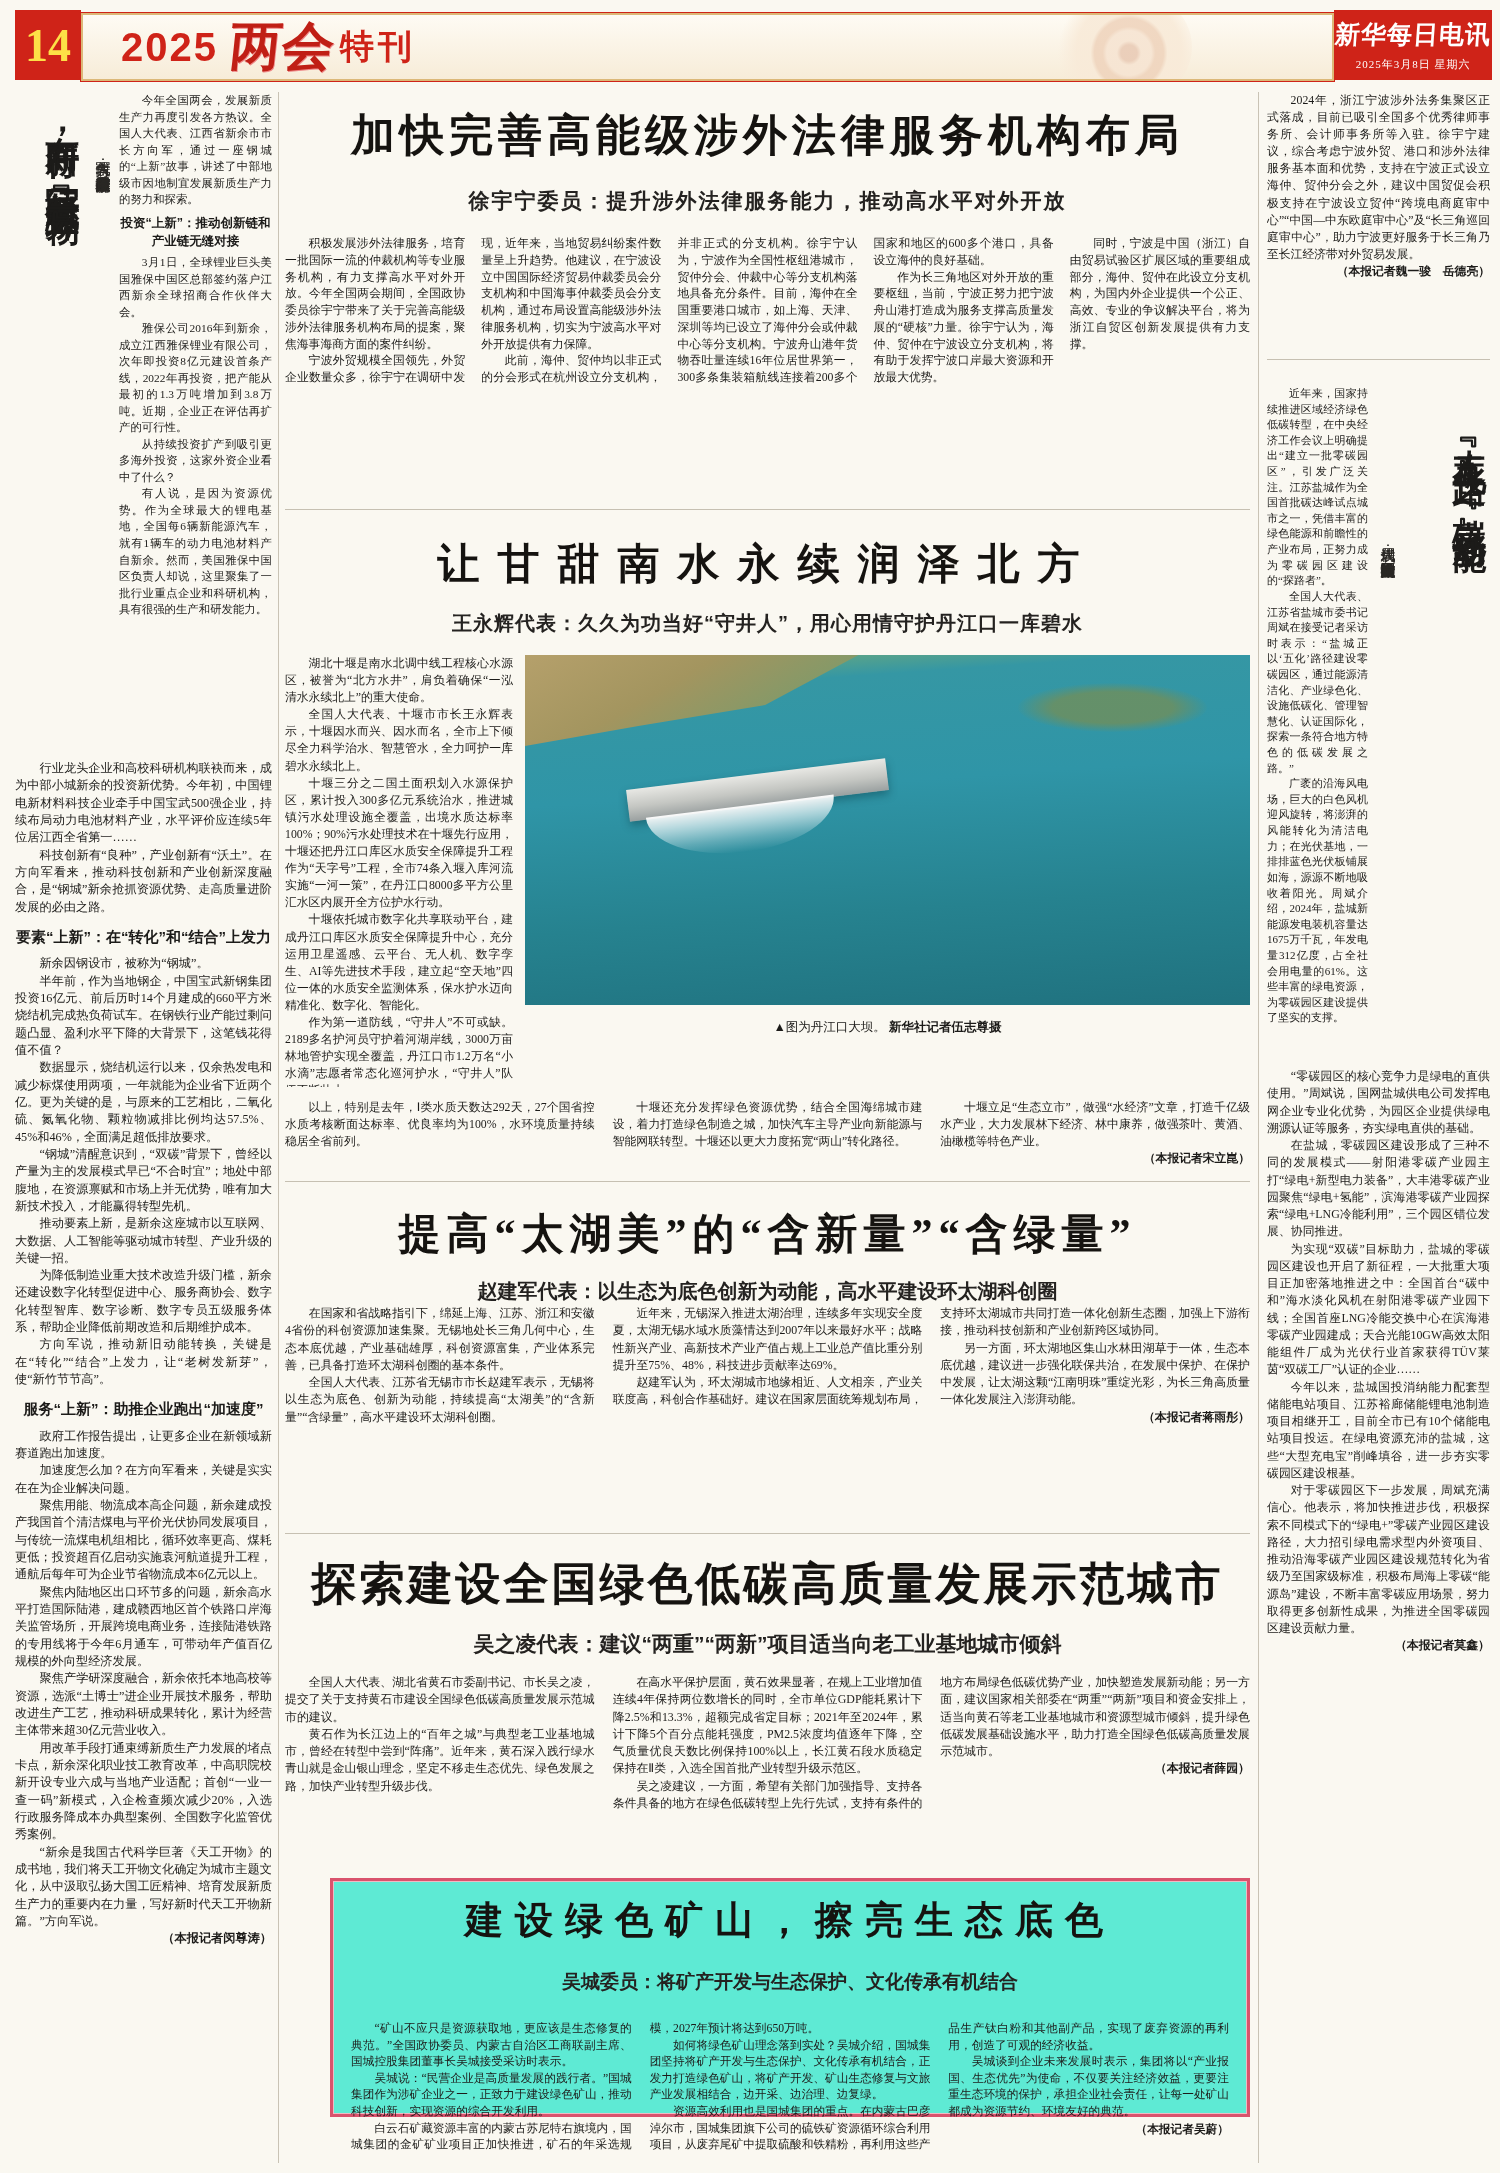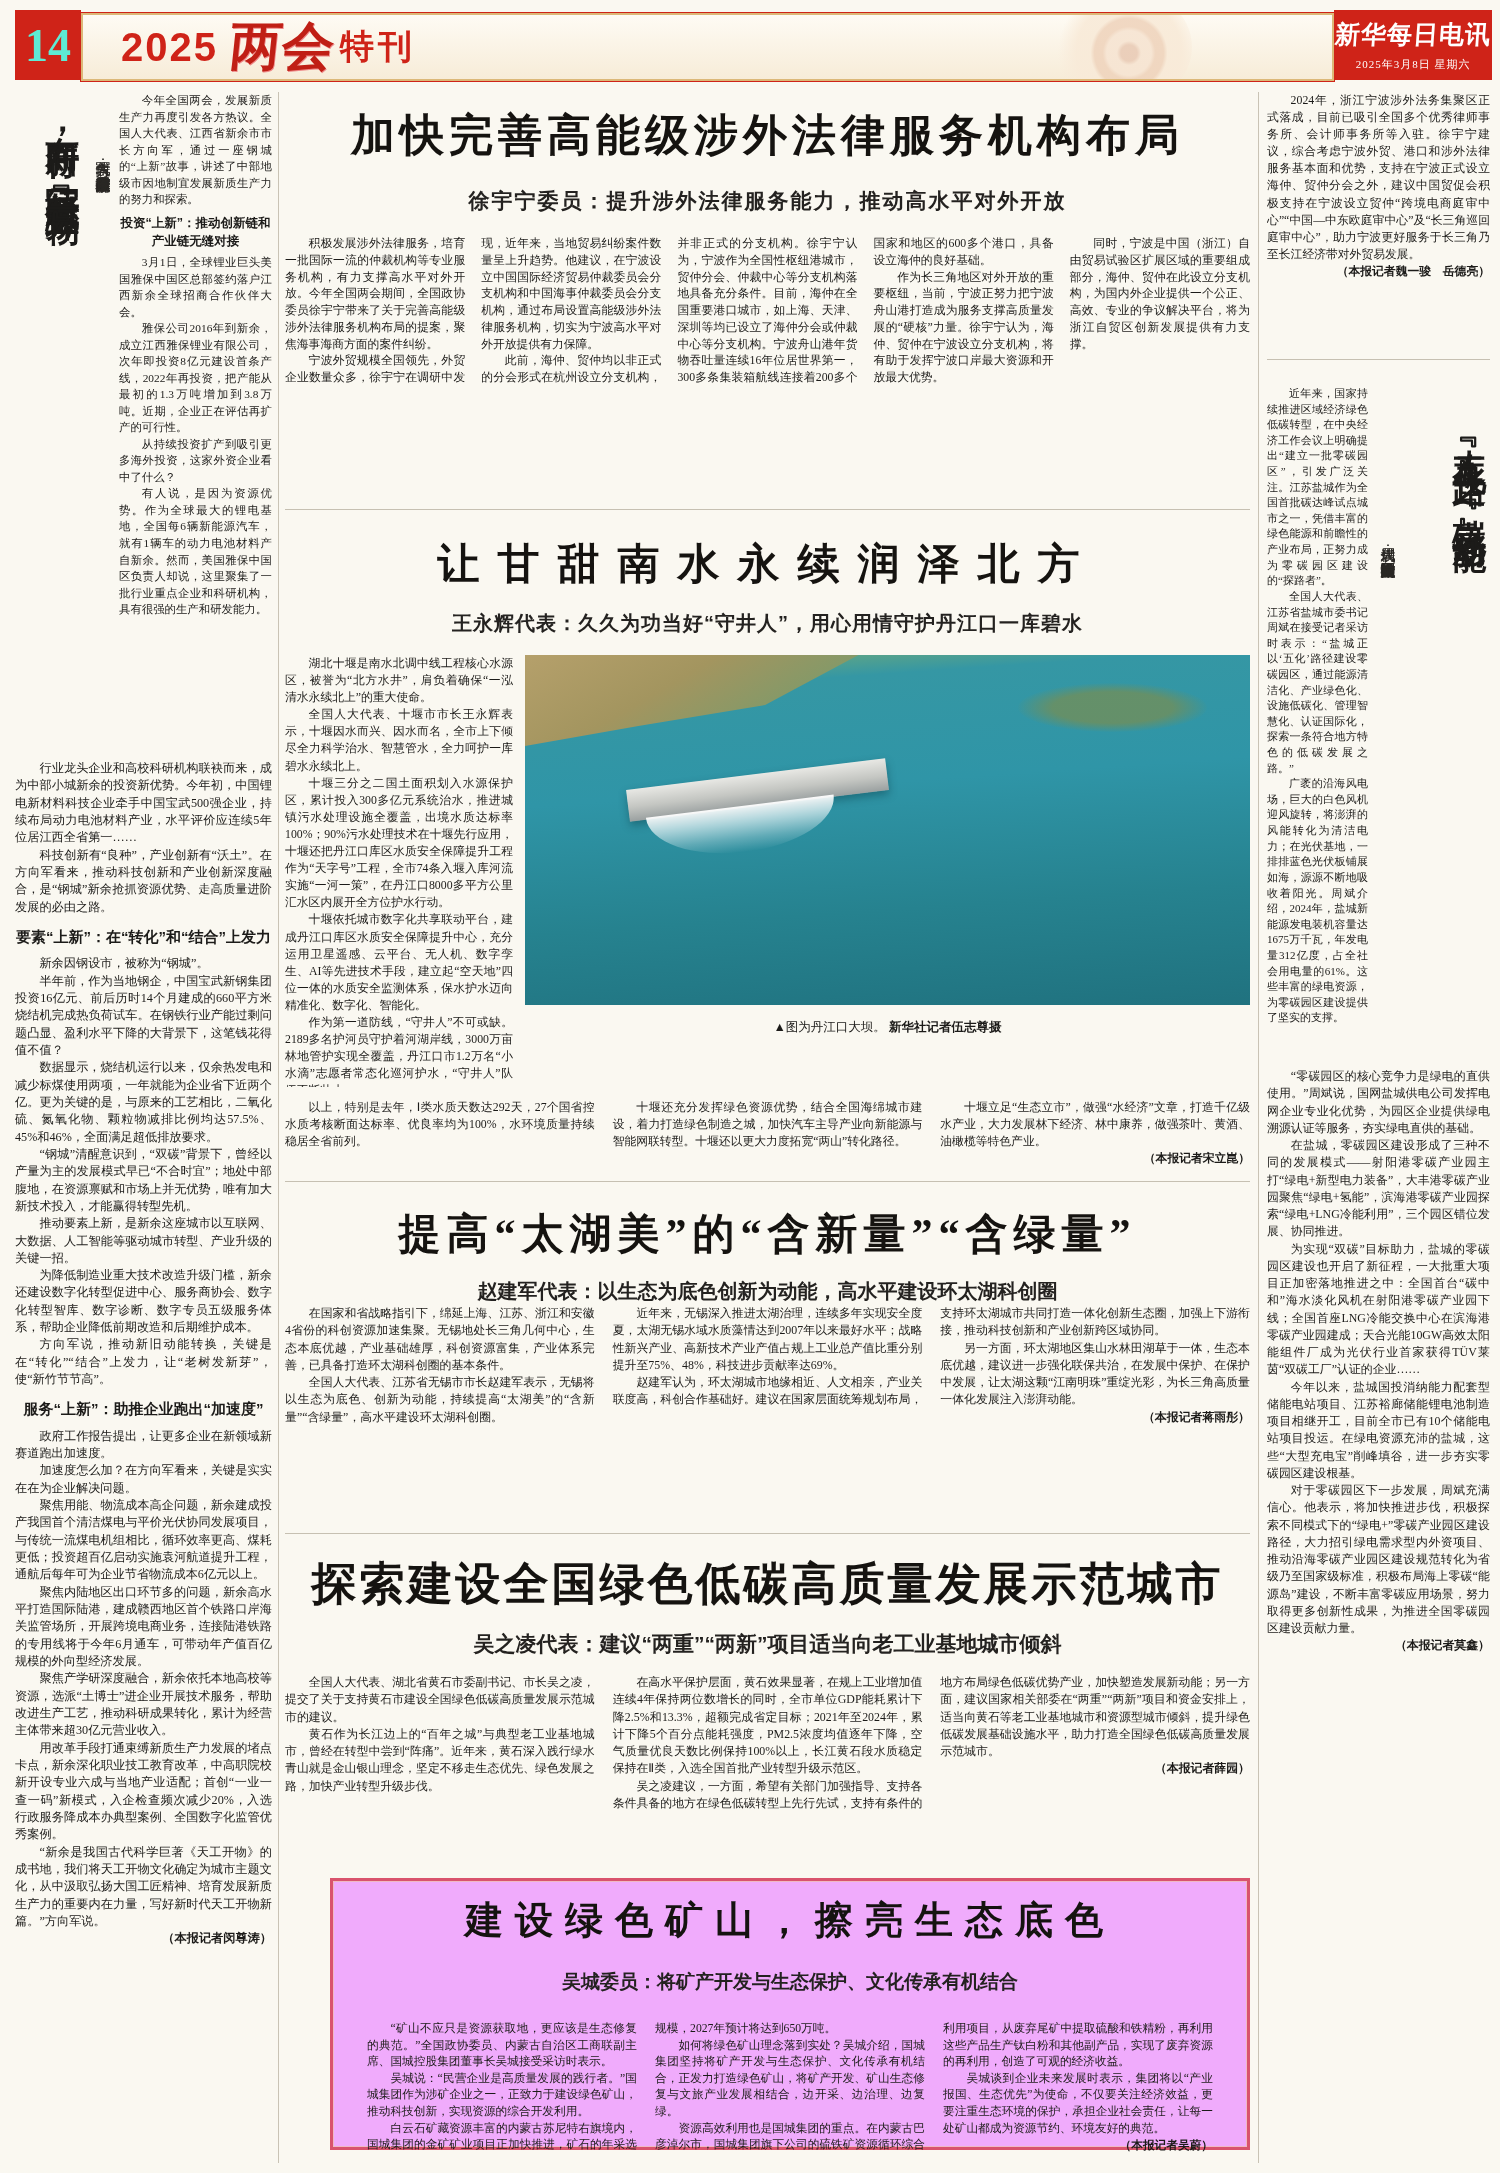--- a/index.html
+++ b/index.html
@@ -1,20 +1,20 @@
 <!DOCTYPE html>
 <html><head>
 <meta charset="utf-8">
 <style>
   html,body{margin:0;padding:0;background:#e8e5dc;}
   #page{position:relative;width:1500px;height:2173px;margin:0 auto;background:#faf8f1;
         font-family:"Liberation Serif",serif;color:#1c1b19;overflow:hidden;}
   
   #hdr{position:absolute;left:15px;top:10px;width:1477px;height:70px;display:flex;}
-  #pagenum{width:66px;height:70px;background:#cf2318;color:#5eead4;display:flex;align-items:center;justify-content:center;
+  #pagenum{width:66px;height:70px;background:#cf2318;color:#fde047;display:flex;align-items:center;justify-content:center;
            font-size:46px;font-weight:bold;font-family:"Liberation Serif",serif;}
   #banner{flex:1;height:64px;margin-top:3px;background:linear-gradient(180deg,#fefbf4,#f7ecd8);
           border:2px solid #dcb878;box-shadow:0 0 0 1px #cf2318;display:flex;align-items:center;
           padding-left:38px;position:relative;overflow:hidden;}
   #banner .swirl{position:absolute;right:140px;top:-28px;width:140px;height:120px;border-radius:50%;
           background:radial-gradient(circle at 55% 55%, #e9cbb6 0 8%, #f6e4d2 12% 22%, #efd4bd 26% 34%, #f8ead8 38% 52%, rgba(248,234,216,0) 70%);opacity:.9;}
   #banner .y{color:#cf2318;font-weight:bold;font-size:40px;letter-spacing:2px;font-family:"Liberation Sans",sans-serif;}
   #banner .lh{color:#c01f15;font-weight:900;font-size:52px;margin:0 6px 0 12px;font-family:"Liberation Serif",serif;
           transform:skewX(-6deg);text-shadow:1px 1px 0 #e88; }
   #banner .tk{color:#cf2318;font-weight:900;font-size:34px;letter-spacing:4px;}
@@ -73,22 +73,22 @@
   #a4{height:352px;border-bottom:1px solid #c6c0b2;padding-top:24px;box-sizing:border-box;}
   #a4 h1{font-size:42px;letter-spacing:6px;}
   #a4 h2{font-size:20px;margin-top:16px;}
   #a4 .body{margin-top:0;column-count:3;column-gap:18px;font-size:11.9px;line-height:1.45;height:212px;overflow:hidden;}
   
   #a5{height:330px;padding-top:20px;box-sizing:border-box;}
   #a5 h1{font-size:45px;letter-spacing:3px;}
   #a5 h2{font-size:21px;font-weight:bold;margin-top:16px;}
   #a5 .body{margin-top:16px;column-count:3;column-gap:18px;font-size:11.9px;line-height:1.45;height:196px;overflow:hidden;}
   
-  #a6{position:absolute;left:330px;top:1878px;width:920px;height:272px;background:#f0abfc;
-      border:3px solid #d9536d;box-shadow:inset 0 0 0 1px #f0b9c4;padding:14px 34px;box-sizing:border-box;}
+  #a6{position:absolute;left:330px;top:1878px;width:920px;height:239px;background:#5eead4;
+      border:3px solid #d9536d;box-shadow:inset 0 0 0 1px #f0b9c4;padding:14px 18px;box-sizing:border-box;}
   #a6 h1{font-size:38px;letter-spacing:12px;}
   #a6 h2{font-size:19px;font-weight:bold;margin-top:23px;}
   #a6 .body{margin-top:26px;column-count:3;column-gap:18px;font-size:11.7px;line-height:1.42;height:168px;overflow:hidden;}
   
   #rightcol{position:absolute;left:1258px;top:92px;width:232px;height:2071px;border-left:1px solid #c9c3b5;
             padding-left:8px;box-sizing:border-box;overflow:hidden;}
   #r-tail{font-size:11.8px;line-height:1.45;border-bottom:1px solid #c6c0b2;padding-bottom:12px;height:268px;box-sizing:border-box;overflow:hidden;}
   #a7top{display:flex;margin-top:26px;height:668px;}
   #a7-text{flex:1;font-size:11px;line-height:1.42;overflow:hidden;}
   #a7-sub{writing-mode:vertical-rl;text-orientation:upright;font-family:"Liberation Sans",sans-serif;

